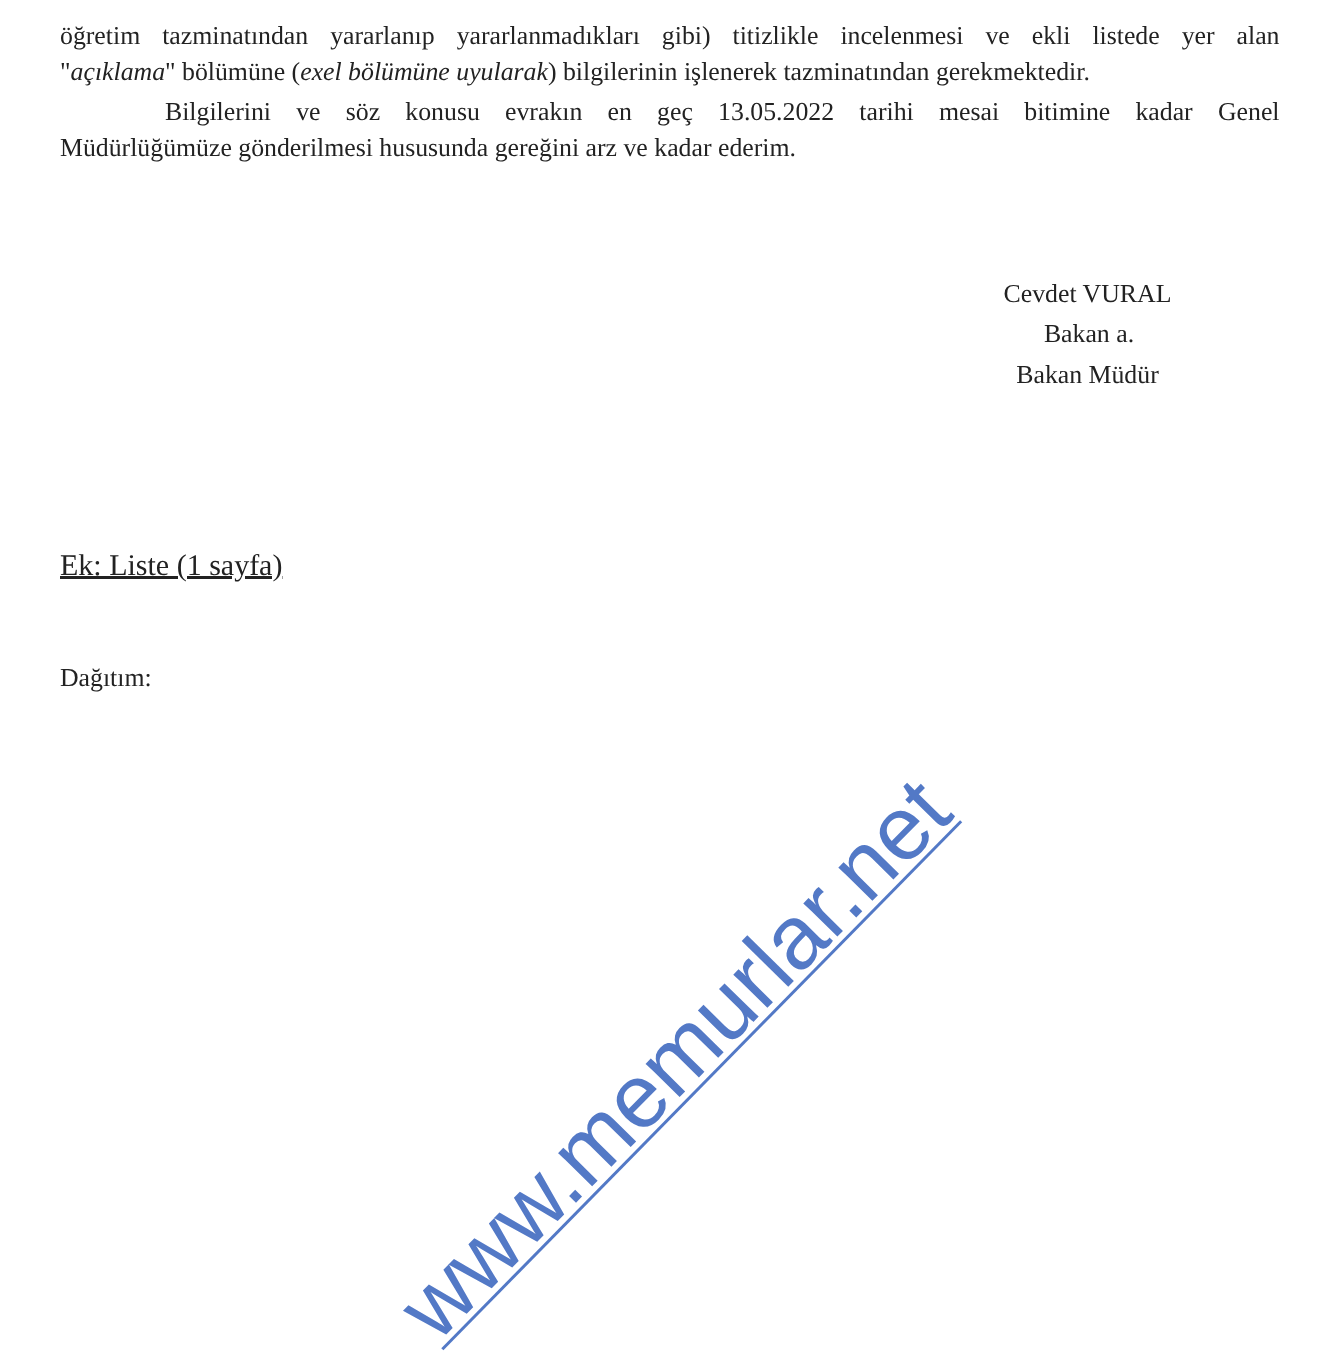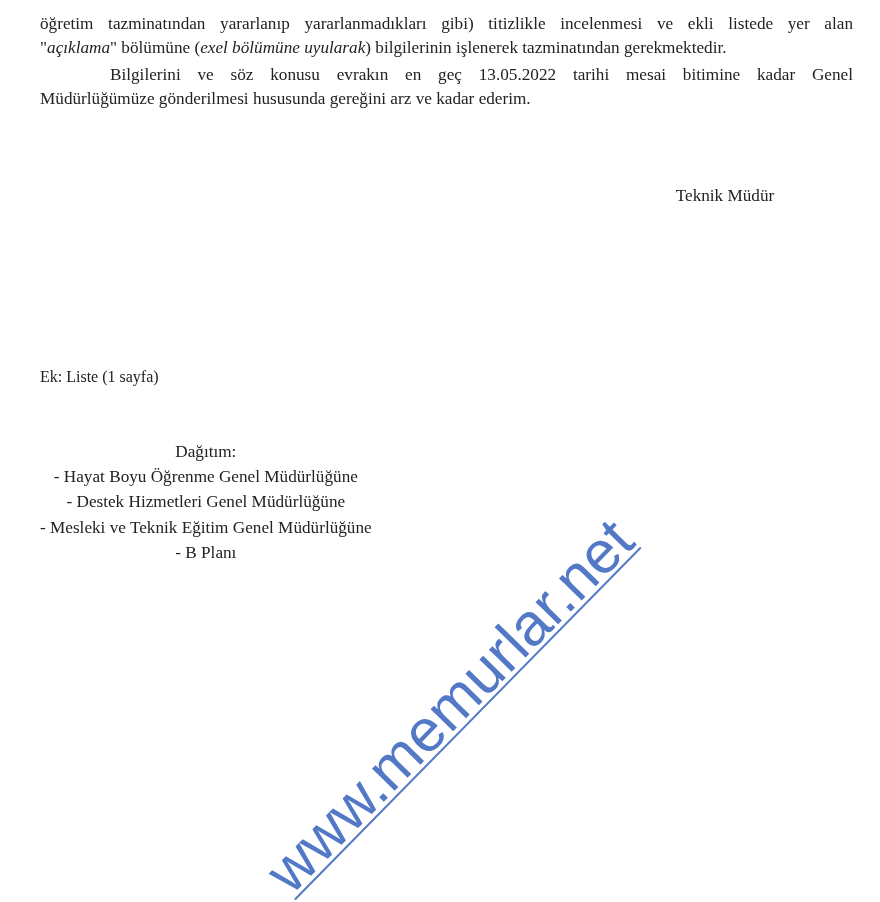--- a/index.html
+++ b/index.html
@@ -17,22 +17,22 @@
     .para.p2 { top: 59px; }
     .para.p2 .l1 { display: block; text-indent: 70px; text-align: justify; text-align-last: justify; word-spacing: 2px; }
     .para .l2 { display: block; }
     em { }
     .signature {
       position: absolute; top: 178px; left: 630px; width: 190px; font-size: 17.2px; line-height: 27px;
     }
     .signature div { text-align: center; }
     .signature .title1 { padding-left: 2px; }
     .signature .title2 { padding-left: 0; }
-    .attachment { position: absolute; top: 361px; left: 40px; font-size: 16px; line-height: 24px; }
-    .distribution { position: absolute; top: 435px; left: 40px; font-size: 17.2px; line-height: 25.2px; text-align: center; }
+    .attachment { position: absolute; top: 361px; left: 40px; font-size: 20px; line-height: 24px; text-decoration: underline; }
+    .distribution { position: absolute; top: 435px; left: 40px; font-size: 17.2px; line-height: 25.2px; }
     .distribution ul { list-style: none; margin: 0; padding: 0; }
     .watermark {
       position: absolute; left: 160px; top: 672px; width: 580px; text-align: center;
       transform: rotate(-45.5deg); transform-origin: 50% 50%;
       font-family: "Liberation Sans", sans-serif; font-size: 60px; color: #4a72c4;
       text-decoration: underline; text-decoration-thickness: 1.5px; text-underline-offset: 4px;
       letter-spacing: 0px; white-space: nowrap; opacity: 0.95; line-height: 60px;
     }
   </style>
 </head>
@@ -44,30 +44,26 @@
     <span class="l1">öğretim tazminatından yararlanıp yararlanmadıkları gibi) titizlikle incelenmesi ve ekli listede yer alan</span>
     <span class="l2"><span>"</span><em>açıklama</em><span>" bölümüne (</span><em>exel bölümüne uyularak</em><span>) bilgilerinin işlenerek tazminatından gerekmektedir.</span></span>
   </p>
 
   <p class="para p2">
     <span class="l1">Bilgilerini ve söz konusu evrakın en geç 13.05.2022 tarihi mesai bitimine kadar Genel</span>
     <span class="l2">Müdürlüğümüze gönderilmesi hususunda gereğini arz ve kadar ederim.</span>
   </p>
 
   <div class="signature">
-    <div class="title2">Teknik Müdür</div>
+    <div>Cevdet VURAL</div>
+    <div class="title1">Bakan a.</div>
+    <div class="title2">Bakan Müdür</div>
   </div>
 
   <div class="attachment">Ek: Liste (1 sayfa)</div>
 
   <div class="distribution">
     <div>Dağıtım:</div>
-    <ul>
-      <li>- Hayat Boyu Öğrenme Genel Müdürlüğüne</li>
-      <li>- Destek Hizmetleri  Genel Müdürlüğüne</li>
-      <li>- Mesleki ve Teknik Eğitim Genel Müdürlüğüne</li>
-      <li>- B Planı</li>
-    </ul>
   </div>
 
   <div class="watermark">www.memurlar.net</div>
 
 </div>
 
 </body></html>

